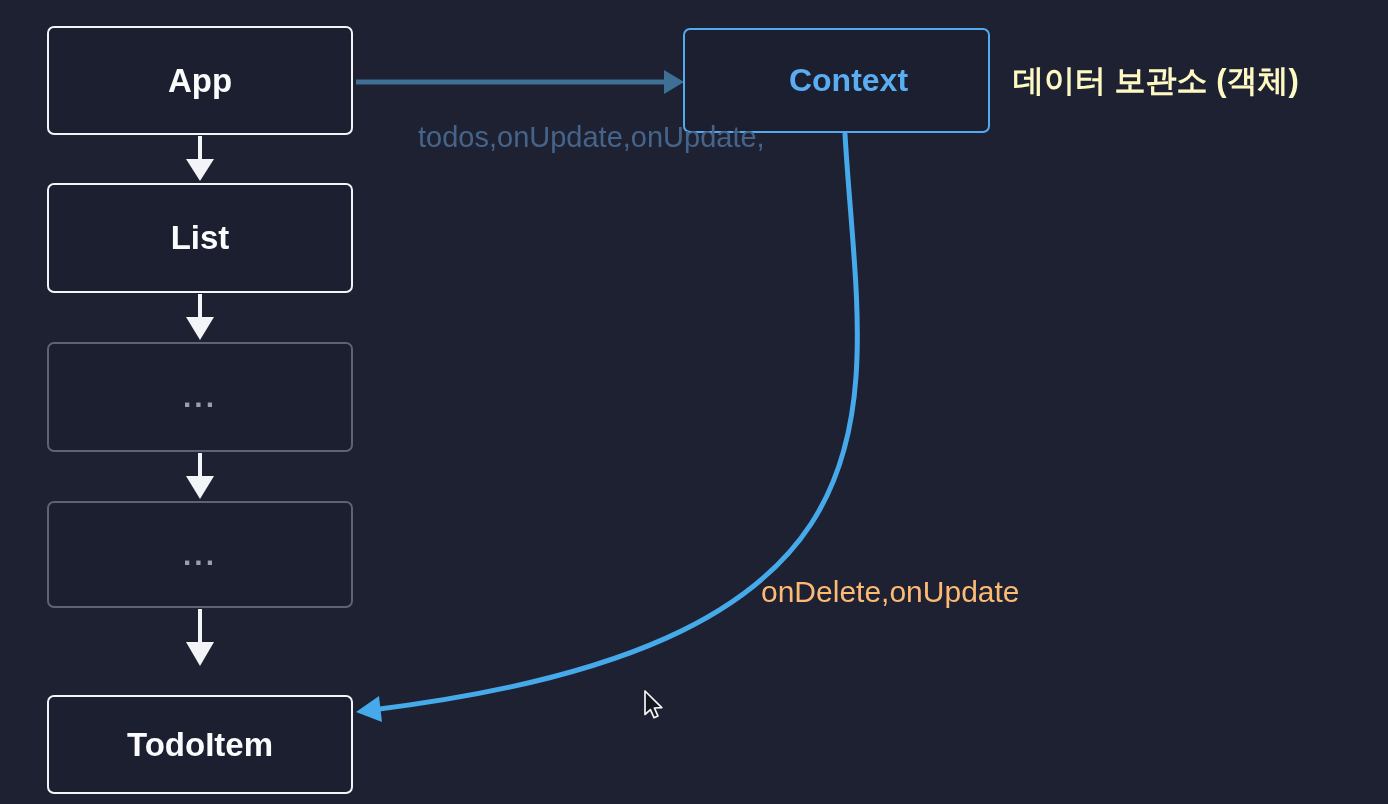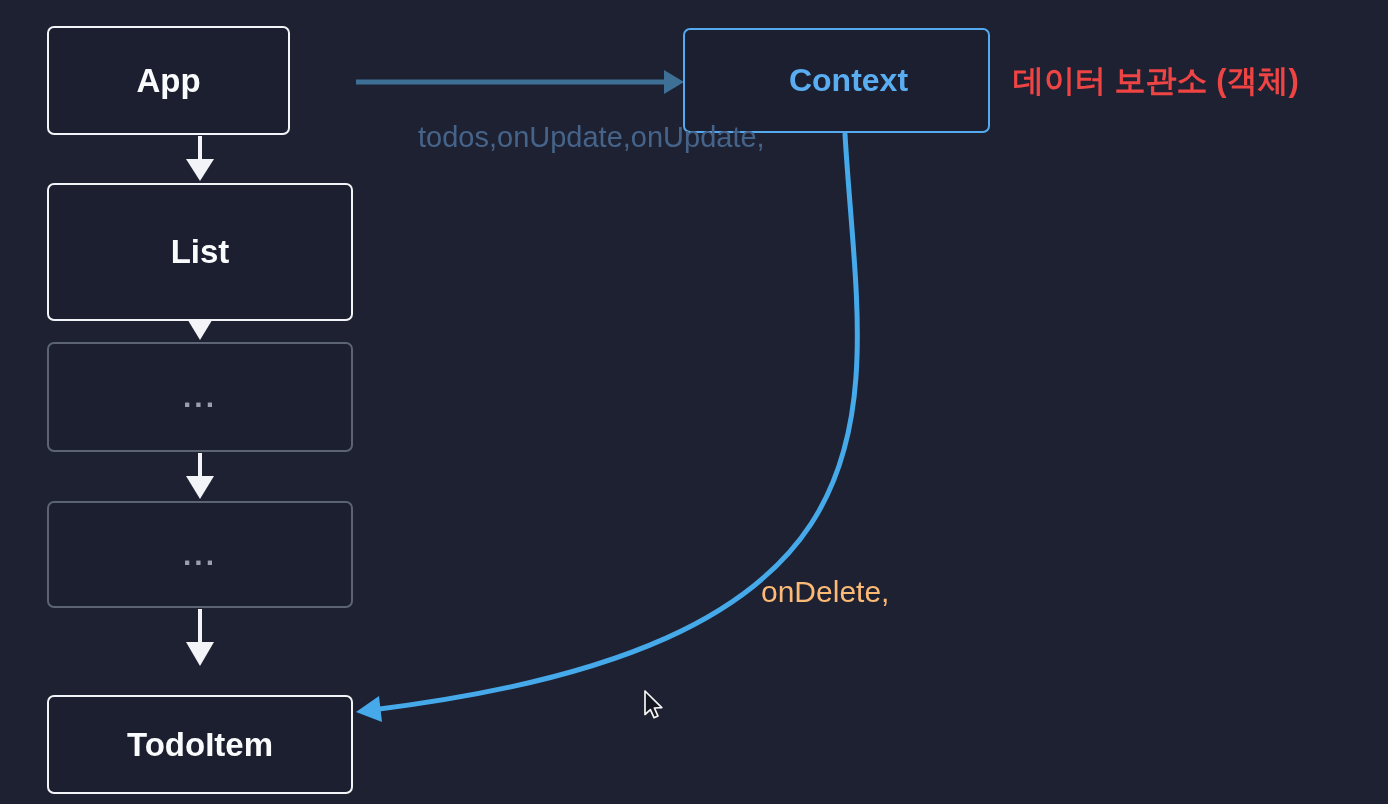--- a/index.html
+++ b/index.html
@@ -12,31 +12,31 @@
 
   .node{
     position:absolute;box-sizing:border-box;border-radius:7px;
     display:flex;align-items:center;justify-content:center;
     font-weight:700;background:#1b1f30;
   }
   .node-white{border:2.5px solid #f2f4f7;color:#fafbfd;font-size:33px;}
   .node-muted{border:2px solid #5c6373;color:#99a0ad;font-size:30px;letter-spacing:3px;font-weight:700;}
   .node-accent{border:2.5px solid #55aaef;color:#5badf2;font-size:32px;padding-left:24px;}
 
-  .node-app{left:47px;top:26px;width:243px;height:109px;}
-  .node-list{left:47px;top:183px;width:306px;height:138px;}
+  .node-app{left:47px;top:26px;width:306px;height:109px;}
+  .node-list{left:47px;top:183px;width:306px;height:110px;}
   .node-ph1{left:47px;top:342px;width:306px;height:110px;}
   .node-ph2{left:47px;top:501px;width:306px;height:107px;}
   .node-todoitem{left:47px;top:668px;width:306px;height:99px;margin-top:27px;}
   .node-context{left:683px;top:28px;width:307px;height:105px;}
 
   .korean-note{
     position:absolute;left:1013px;top:28px;height:105px;
     display:flex;align-items:center;
-    color:#ef4444;font-size:31px;font-weight:700;white-space:nowrap;
+    color:#fef9c3;font-size:31px;font-weight:700;white-space:nowrap;
   }
 
   .props{position:absolute;display:flex;flex-direction:row;}
   .props .line{height:54px;line-height:54px;white-space:nowrap;}
   .props-muted{left:418px;top:110px;color:#466489;font-size:29px;font-weight:400;}
   .props-blue{left:761px;top:565px;color:#fdba74;font-size:30px;font-weight:400;}
 
   .cursor{position:absolute;left:643px;top:690px;width:22px;height:30px;}
 </style>
 </head>
@@ -97,19 +97,20 @@
   <div class="korean-note">데이터 보관소 (객체)</div>
 
   <div class="props props-muted">
     <div class="line">todos,</div>
     <div class="line">onUpdate,</div>
     <div class="line">onUpdate,</div>
   </div>
 
   <div class="props props-blue">
     <div class="line">onDelete,</div>
+    <div class="line">onUpdate</div>
   </div>
 
   <svg class="cursor" viewBox="0 0 22 30">
     <path d="M 2 1 L 2 24.5 L 7.4 19.6 L 11 27.7 L 14.9 25.9 L 11.4 18 L 18.8 17.6 Z" fill="#14161f" stroke="#f5f5f5" stroke-width="1.7" stroke-linejoin="round"></path>
   </svg>
 
 </div>
 
 </body></html>

